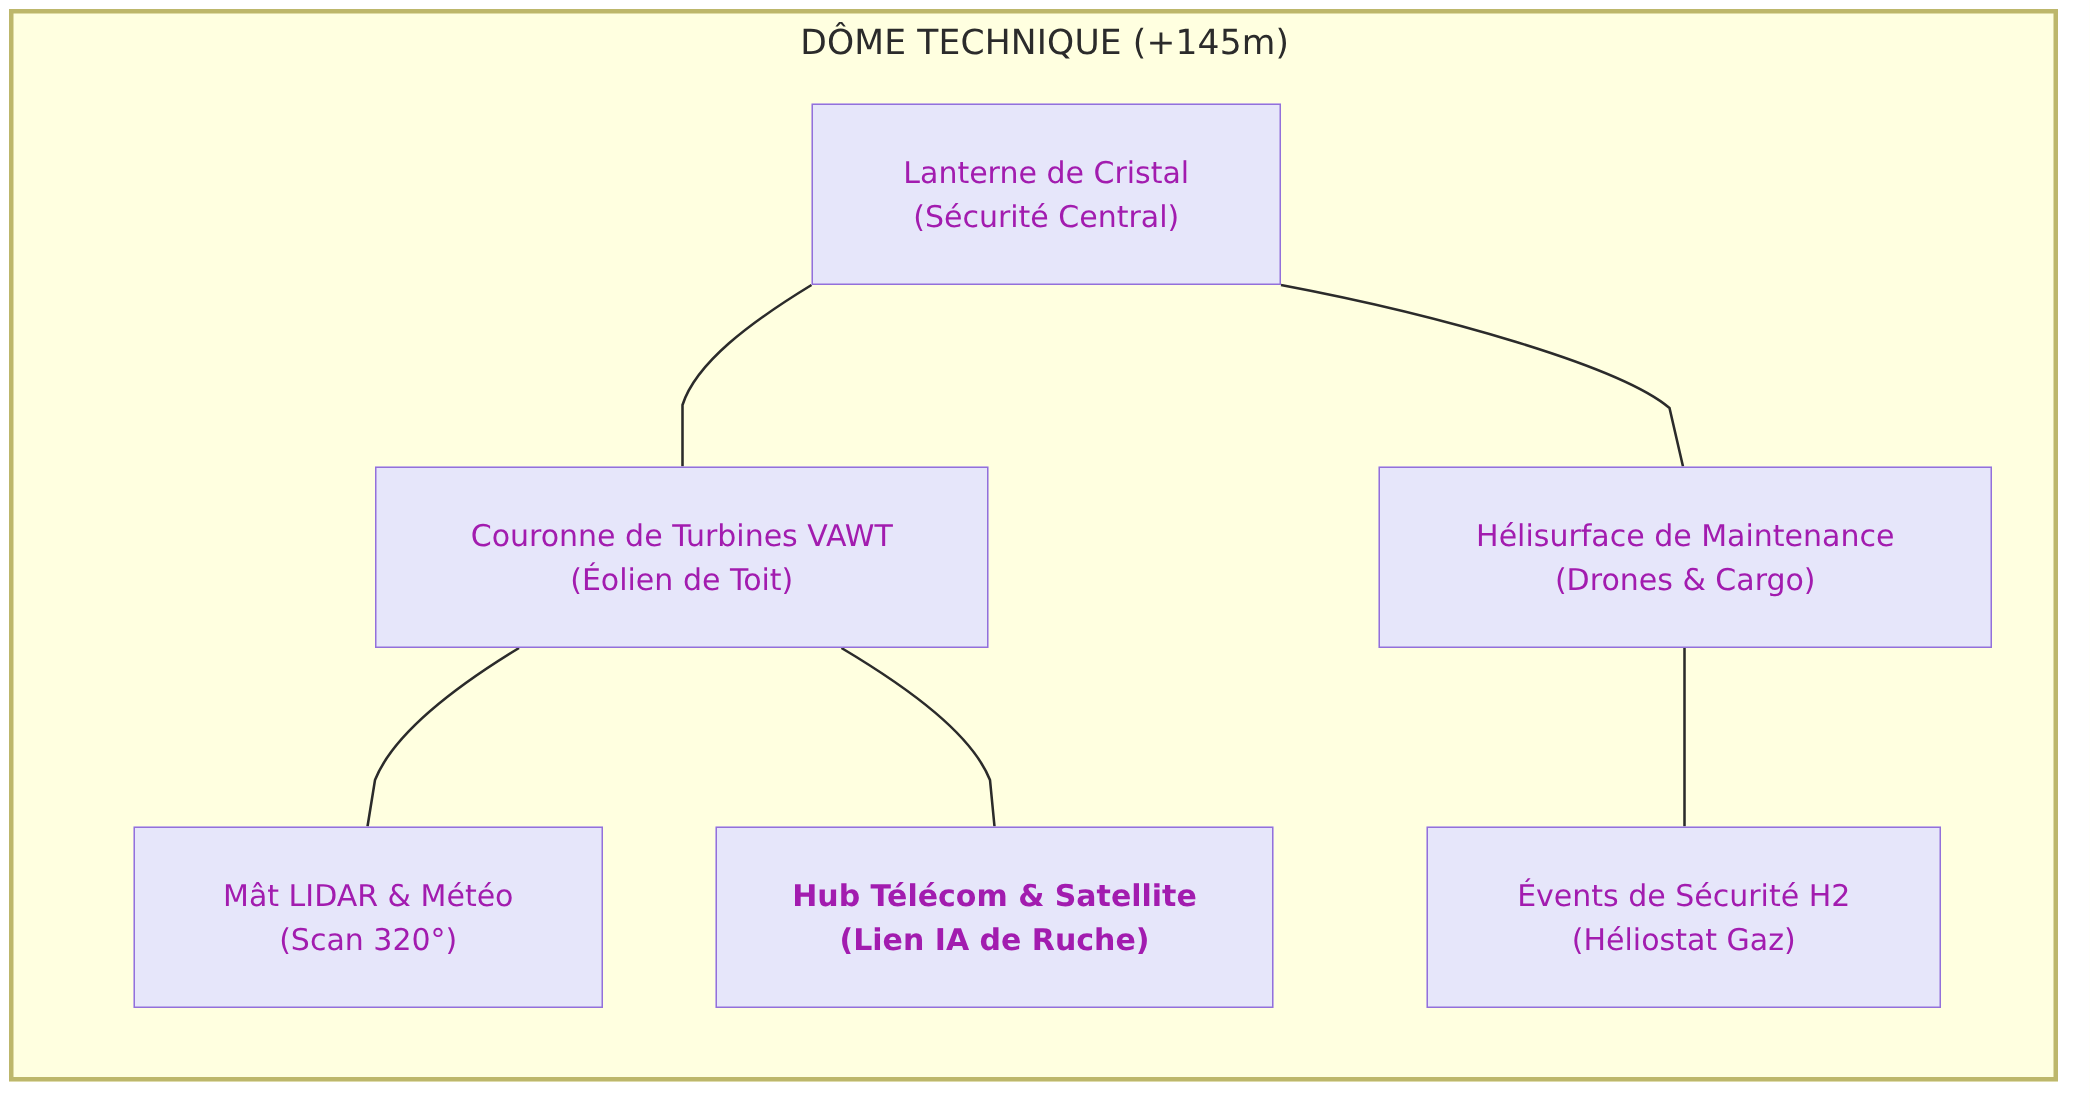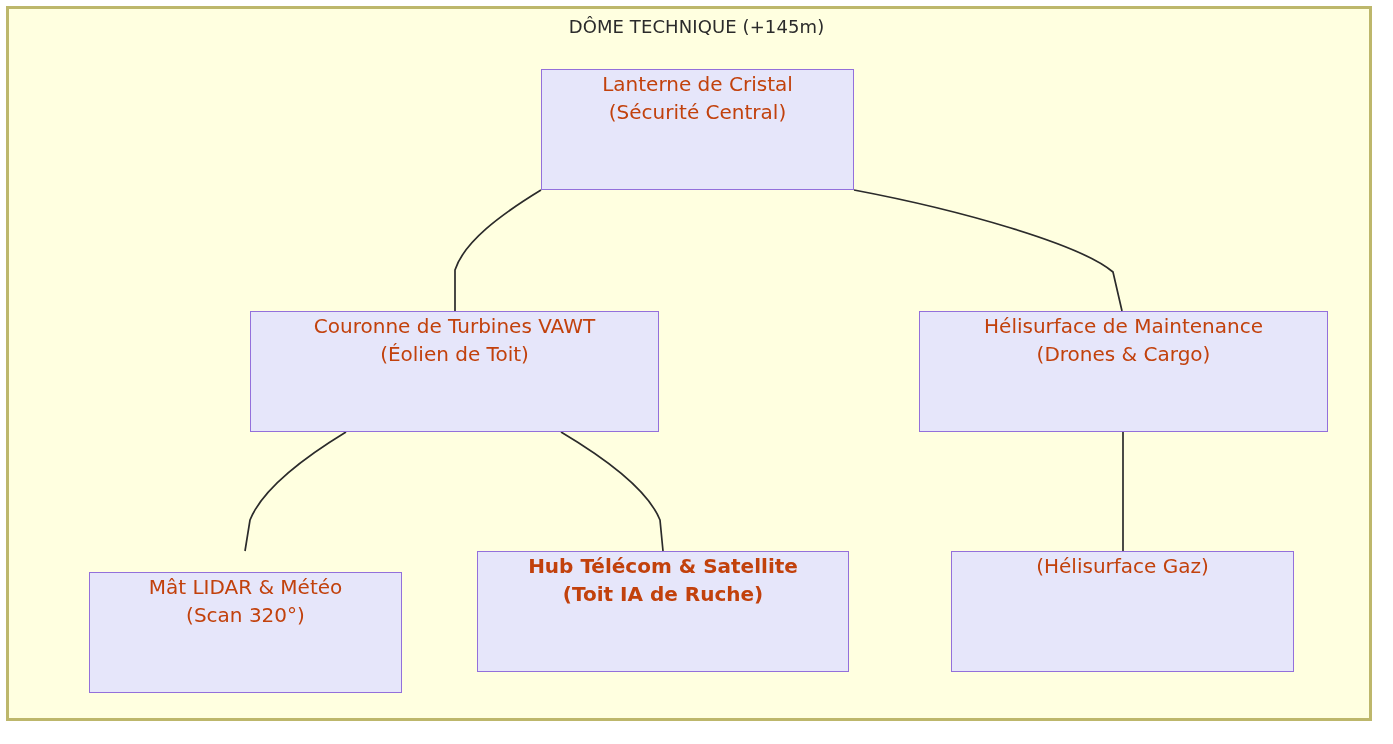--- a/index.html
+++ b/index.html
@@ -26,43 +26,43 @@
     background: #ffffe0;
     border: 3px solid #bdb76b;
     box-sizing: border-box;
   }
   #cluster-title {
     position: absolute;
     left: 0;
     top: 16px;
     width: 1393px;
     text-align: center;
-    font-size: 18px;
+    font-size: 23px;
     color: #2b2b2b;
     letter-spacing: 0.1px;
     white-space: nowrap;
   }
   #edge-layer {
     position: absolute;
     left: 0;
     top: 0;
     width: 1393px;
     height: 744px;
     pointer-events: none;
   }
   .node {
     position: absolute;
     background: #e6e6fa;
     border: 1.6px solid #9370db;
     box-sizing: border-box;
     display: flex;
     flex-direction: column;
     align-items: center;
-    justify-content: flex-start;
-    color: #c2410c;
+    justify-content: center;
+    color: #a21caf;
     font-size: 20px;
     line-height: 1.42;
     text-align: center;
   }
   .node .line1, .node .line2 {
     display: block;
     white-space: nowrap;
   }
 </style>
 </head>
@@ -92,27 +92,28 @@
   <div class="node" style="left:919px; top:311px; width:409px; height:121px;">
     <span class="line1">Hélisurface de Maintenance</span>
     <span class="line2">(Drones &amp; Cargo)</span>
   </div>
 
   <div class="node" style="left:250px; top:311px; width:409px; height:121px;">
     <span class="line1">Couronne de Turbines VAWT</span>
     <span class="line2">(Éolien de Toit)</span>
   </div>
 
-  <div class="node" style="left:89px; top:572px; width:313px; height:121px;">
+  <div class="node" style="left:89px; top:551px; width:313px; height:121px;">
     <span class="line1">Mât LIDAR &amp; Météo</span>
     <span class="line2">(Scan 320°)</span>
   </div>
 
   <div class="node" style="left:477px; top:551px; width:372px; height:121px;font-weight:bold;">
     <span class="line1">Hub Télécom &amp; Satellite</span>
-    <span class="line2">(Toit IA de Ruche)</span>
+    <span class="line2">(Lien IA de Ruche)</span>
   </div>
 
   <div class="node" style="left:951px; top:551px; width:343px; height:121px;">
-    <span class="line2">(Hélisurface Gaz)</span>
+    <span class="line1">Évents de Sécurité H2</span>
+    <span class="line2">(Héliostat Gaz)</span>
   </div>
 
 </div>
 
 </body></html>

